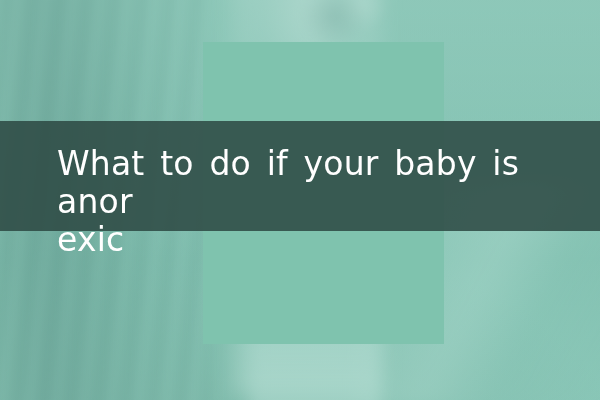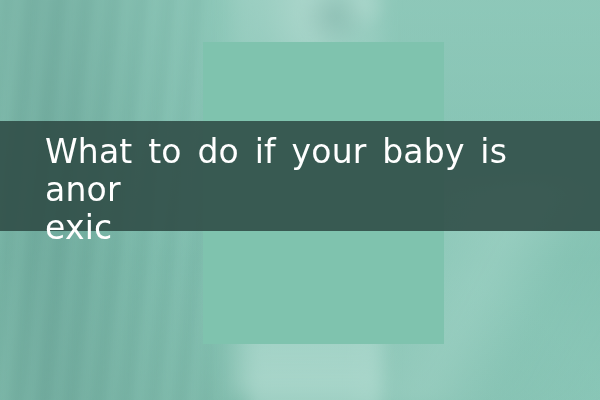--- a/index.html
+++ b/index.html
@@ -160,21 +160,21 @@
     width: 600px;
     height: 110px;
     background: rgba(44, 72, 66, 0.86);
   }
 
   .title-text {
     position: absolute;
     left: 45px;
     top: 133px;
     width: 535px;
-    margin: 0;
+    margin: 12px;
     color: #ffffff;
     font-size: 33px;
     line-height: 38px;
     font-weight: 400;
     letter-spacing: 0.2px;
     word-spacing: 5px;
     white-space: pre-wrap;
     font-family: "DejaVu Sans", "Liberation Sans", sans-serif;
   }
 </style>

